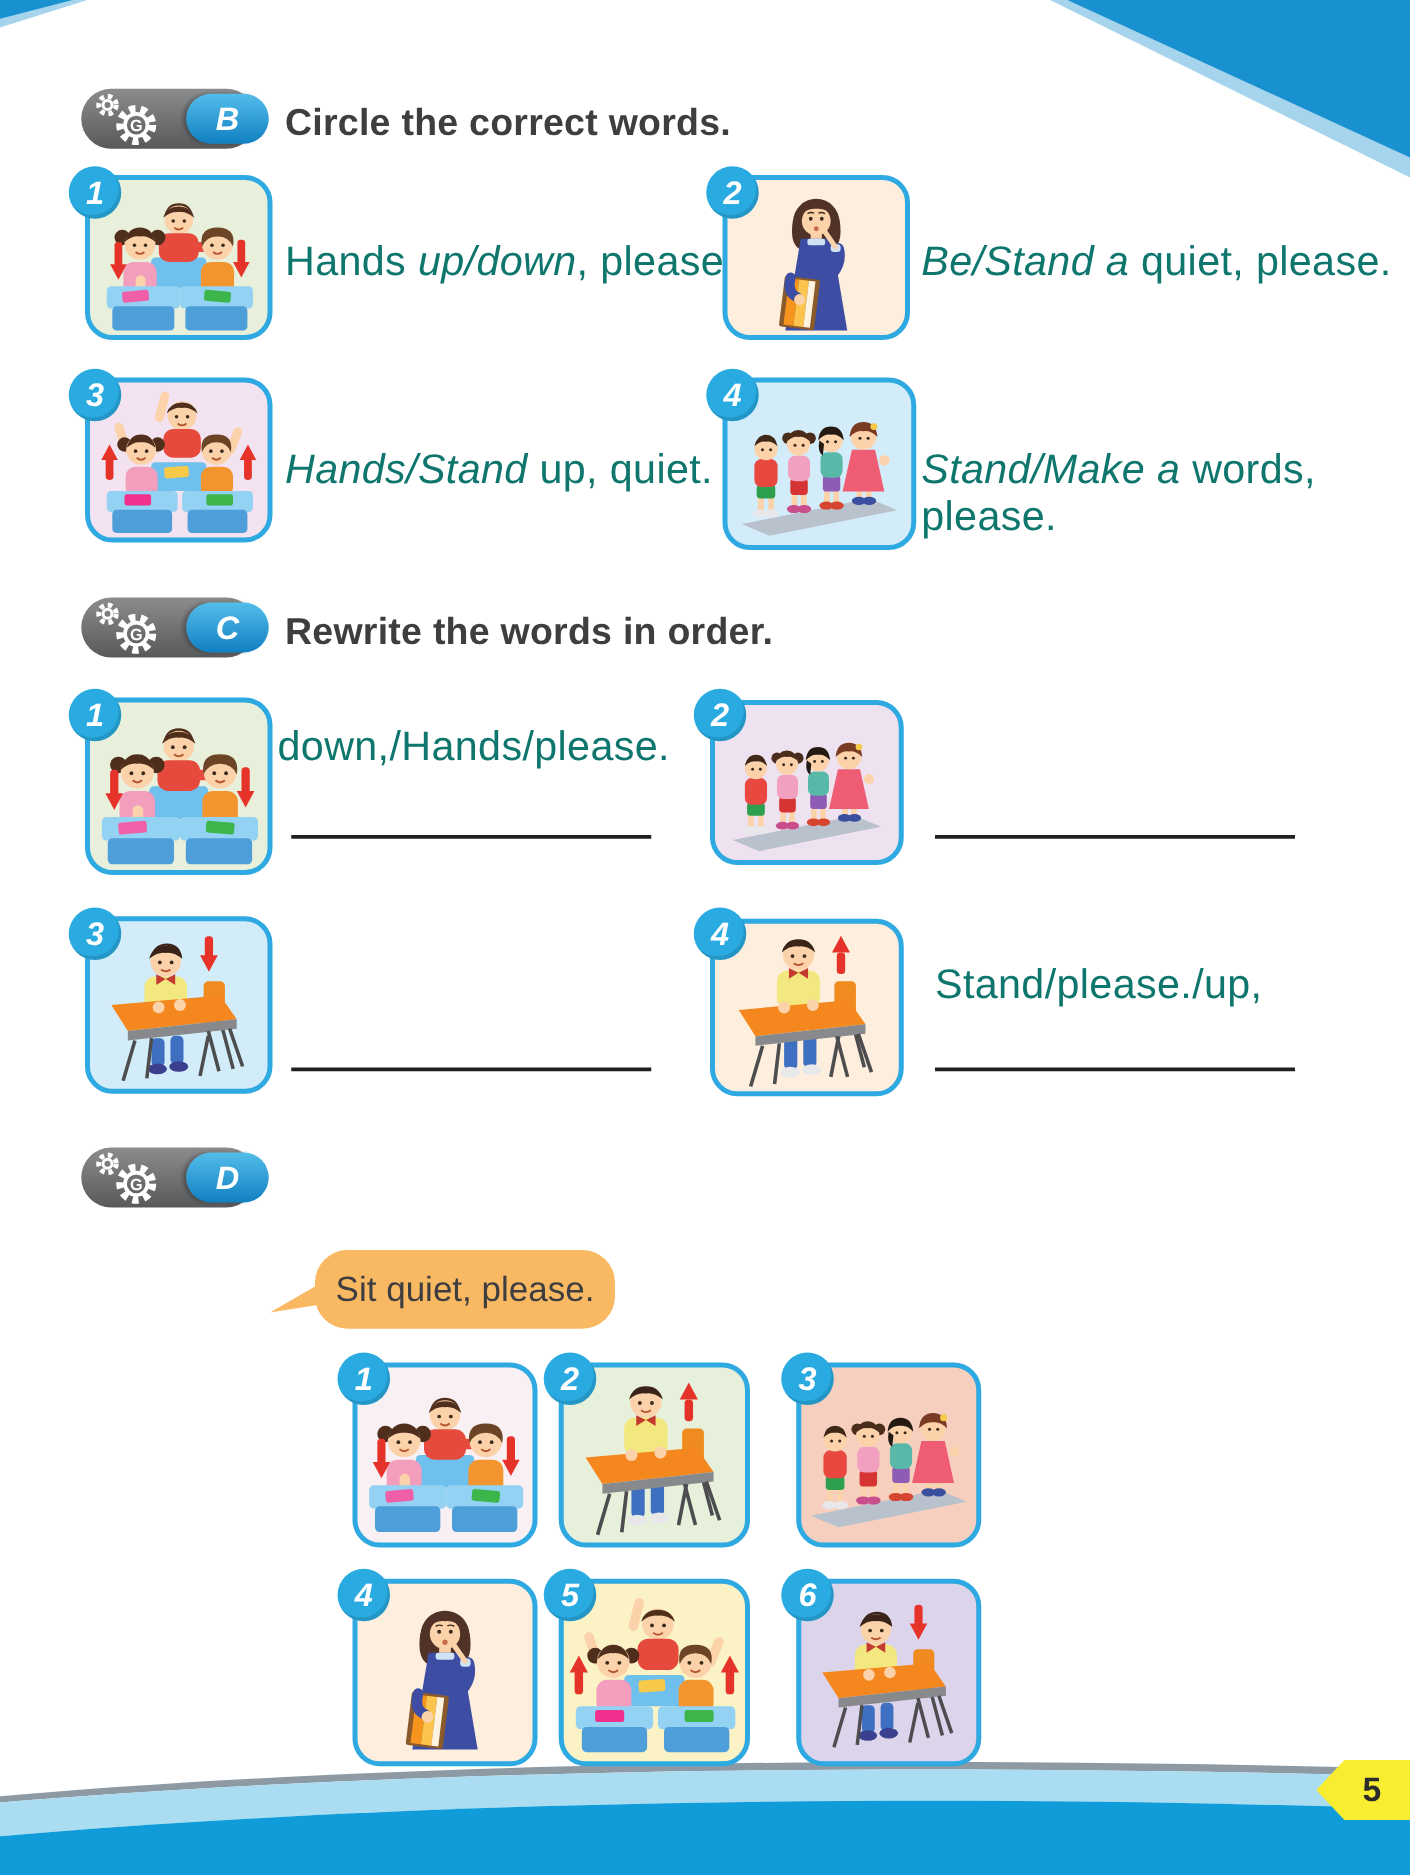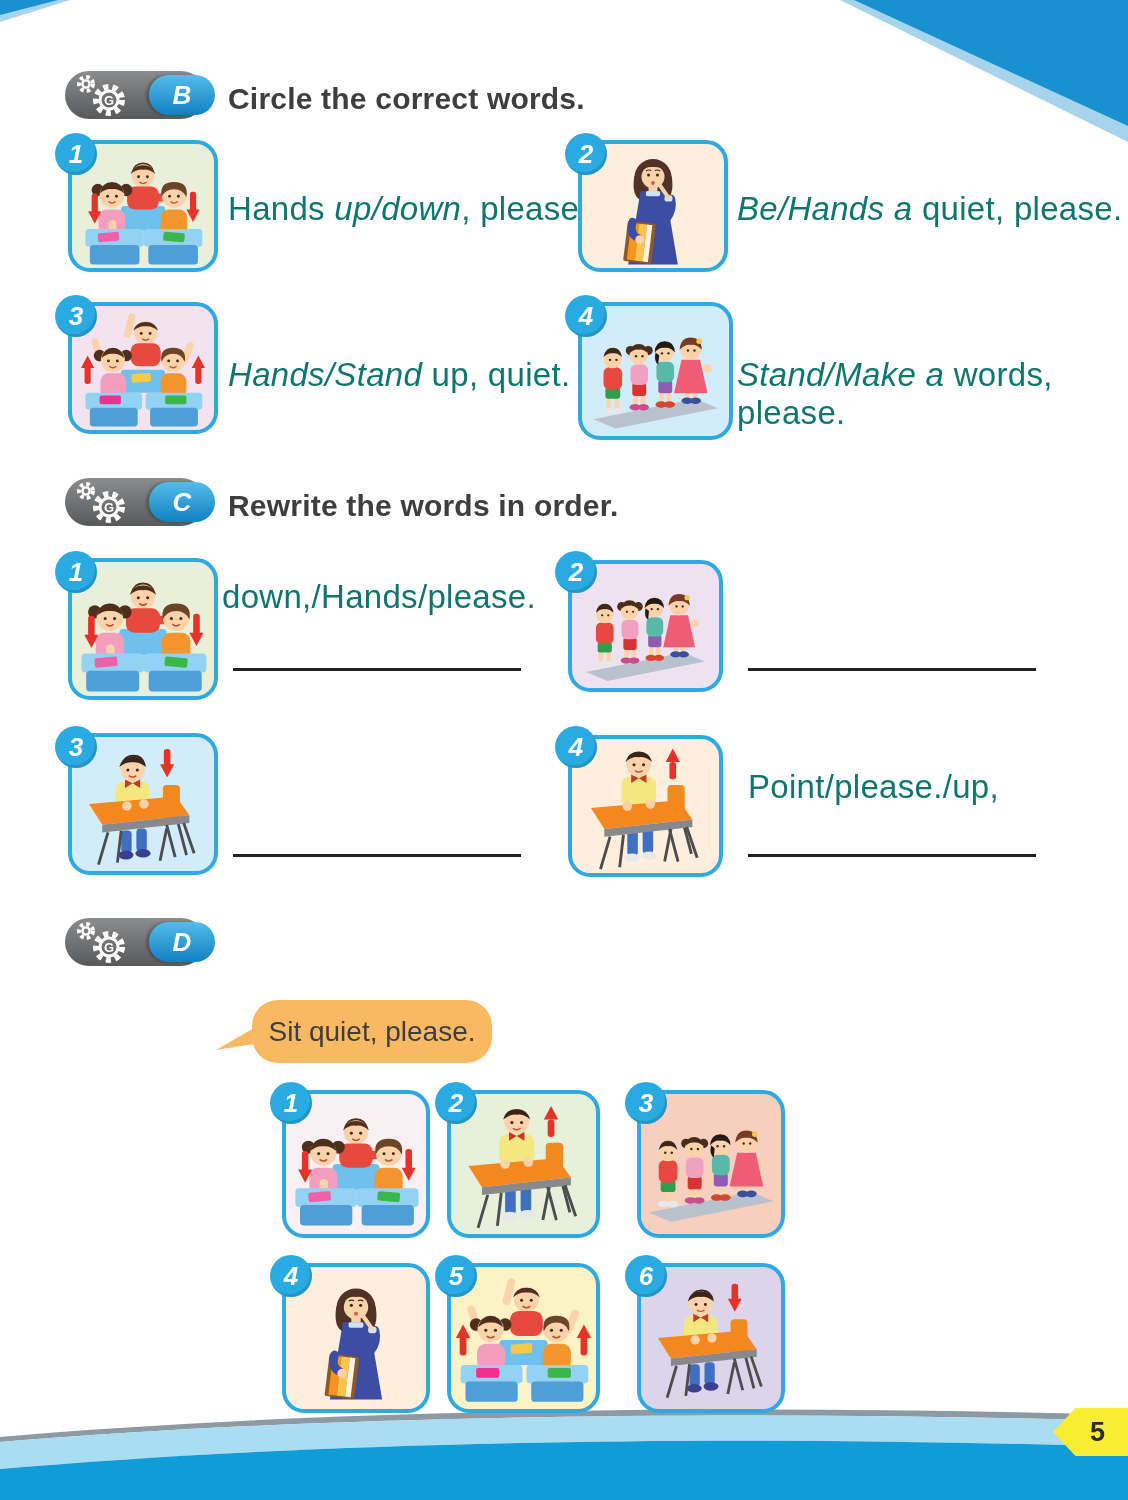--- a/index.html
+++ b/index.html
@@ -317,21 +317,21 @@
       </svg>
   </div>
   <div class="itxt" style="left:228px;top:190px"><span>Hands </span><span class="it">up/down</span><span>, please.</span></div>
 
   <div class="num" style="left:565px;top:133px">2</div>
   <div class="card" style="left:578px;top:140px;width:150px;height:132px;background:#fdeedd">
     <svg class="art" viewBox="0 0 150 140">
         <use href="#sym-teacher-quiet"></use>
       </svg>
   </div>
-  <div class="itxt" style="left:737px;top:190px"><span></span><span class="it">Be/Hands a</span><span> quiet, please.</span></div>
+  <div class="itxt" style="left:737px;top:190px"><span></span><span class="it">Be/Stand a</span><span> quiet, please.</span></div>
 
   <div class="num" style="left:55px;top:295px">3</div>
   <div class="card" style="left:68px;top:302px;width:150px;height:132px;background:#f3e2ef">
     <svg class="art" viewBox="0 0 150 140">
         <use href="#sym-kids-hands-up"></use>
       </svg>
   </div>
   <div class="itxt" style="left:228px;top:356px"><span></span><span class="it">Hands/Stand</span><span> up, quiet.</span></div>
 
   <div class="num" style="left:565px;top:295px">4</div>
@@ -382,21 +382,21 @@
       </svg>
   </div>
   <div class="wline" style="left:233px;top:854px;width:288px"></div>
 
   <div class="num" style="left:555px;top:726px">4</div>
   <div class="card" style="left:568px;top:735px;width:155px;height:142px;background:#fdeedd">
     <svg class="art" viewBox="0 0 150 140">
         <use href="#sym-boy-stand-up"></use>
       </svg>
   </div>
-  <div class="itxt" style="left:748px;top:768px">Point/please./up,</div>
+  <div class="itxt" style="left:748px;top:768px">Stand/please./up,</div>
   <div class="wline" style="left:748px;top:854px;width:288px"></div>
 
   <div class="gbadge" style="left:65px;top:918px">
     <div class="gpill">
       <svg width="84" height="48" viewBox="0 0 84 48">
         <circle cx="44" cy="29" r="13" stroke="#fff" stroke-width="6" stroke-dasharray="5 4.2" fill="none"></circle>
         <circle cx="44" cy="29" r="9" stroke="#fff" stroke-width="3" fill="none"></circle>
         <text x="44" y="34" fill="#fff" font-size="13" font-weight="bold" text-anchor="middle" font-family="Liberation Sans, sans-serif">G</text>
         <circle cx="21" cy="13" r="7" stroke="#fff" stroke-width="4" stroke-dasharray="3.6 3" fill="none"></circle>
         <circle cx="21" cy="13" r="3.6" stroke="#fff" stroke-width="2.4" fill="none"></circle>

